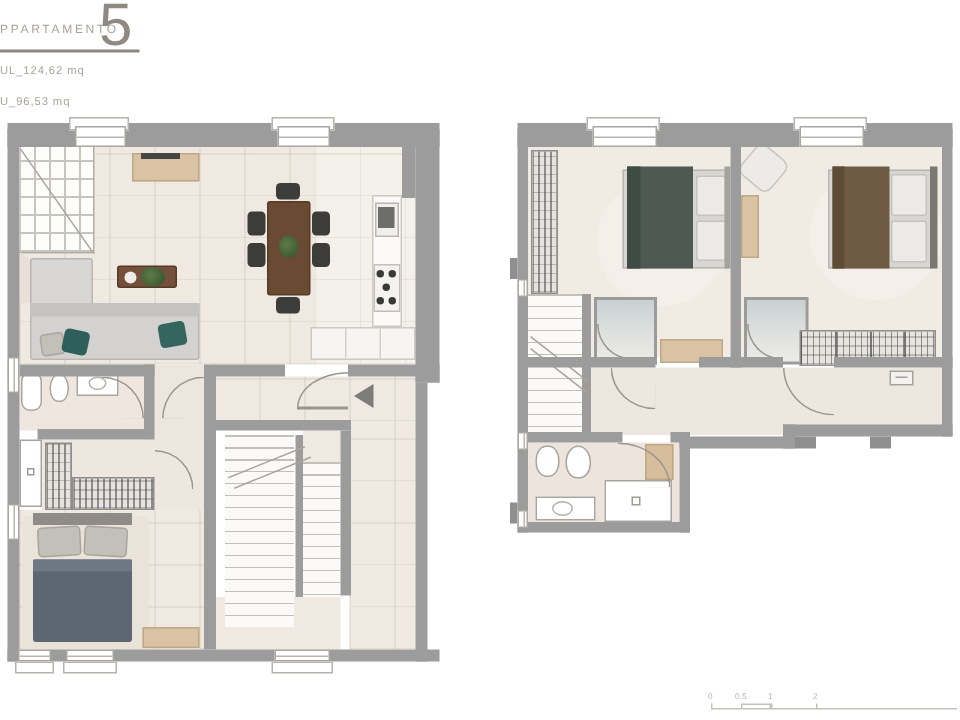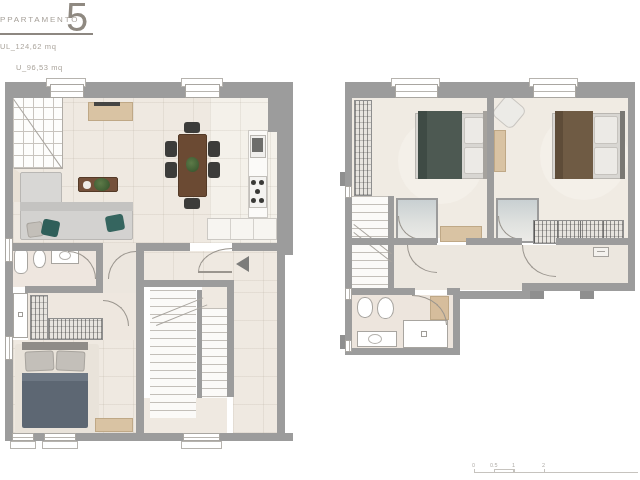--- a/index.html
+++ b/index.html
@@ -61,21 +61,21 @@
 </head>
 <body>
 
 <div class="canvas">
 
   <div class="a" style="left:0;top:0;width:120px;height:78px;">
     <div class="a hdr-title" style="left:0;top:15px;">PPARTAMENTO</div>
     <div class="a hdr-num" style="left:66px;top:-3px;">5</div>
     <div class="a" style="left:0;top:33px;width:93px;height:2px;background:#8d8781;"></div>
     <div class="a hdr-area" style="left:0;top:42px;">UL_124,62 mq</div>
-    <div class="a hdr-area" style="left:16px;top:63px;">U_96,53 mq</div>
+    <div class="a hdr-area" style="left:0;top:63px;">U_96,53 mq</div>
   </div>
 
   <section>
 
     <div class="a flo tile" style="left:13px;top:98px;width:272px;height:145px;"></div>
     <div class="a flol tile" style="left:210px;top:98px;width:67px;height:145px;"></div>
     <div class="a flo" style="left:96px;top:243px;width:47px;height:97px;background:#ece6de;"></div>
     <div class="a" style="left:13px;top:251px;width:83px;height:36px;background:#eee6df;"></div>
     <div class="a flo tile" style="left:143px;top:251px;width:134px;height:30px;"></div>
     <div class="a flo tile" style="left:233px;top:281px;width:44px;height:152px;"></div>

